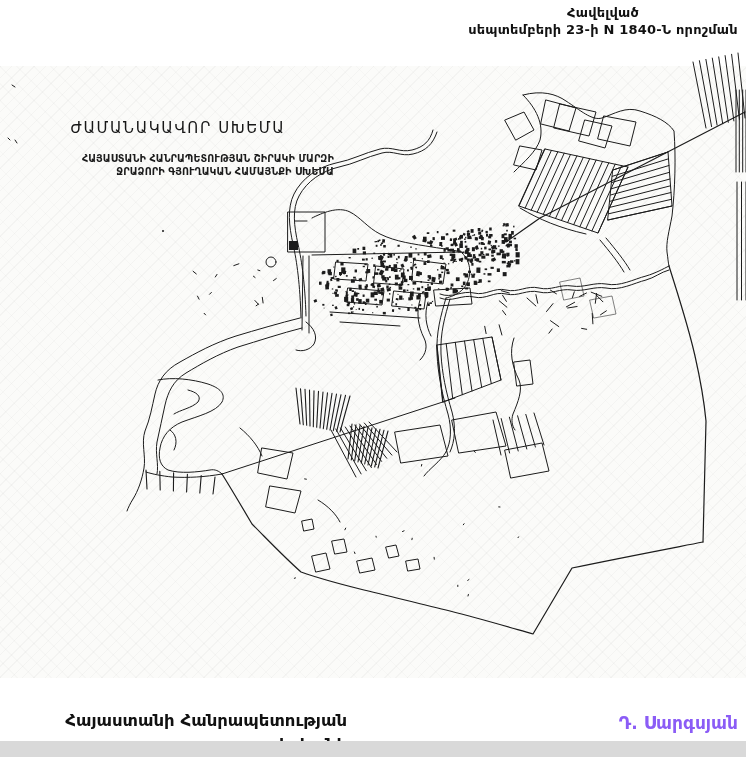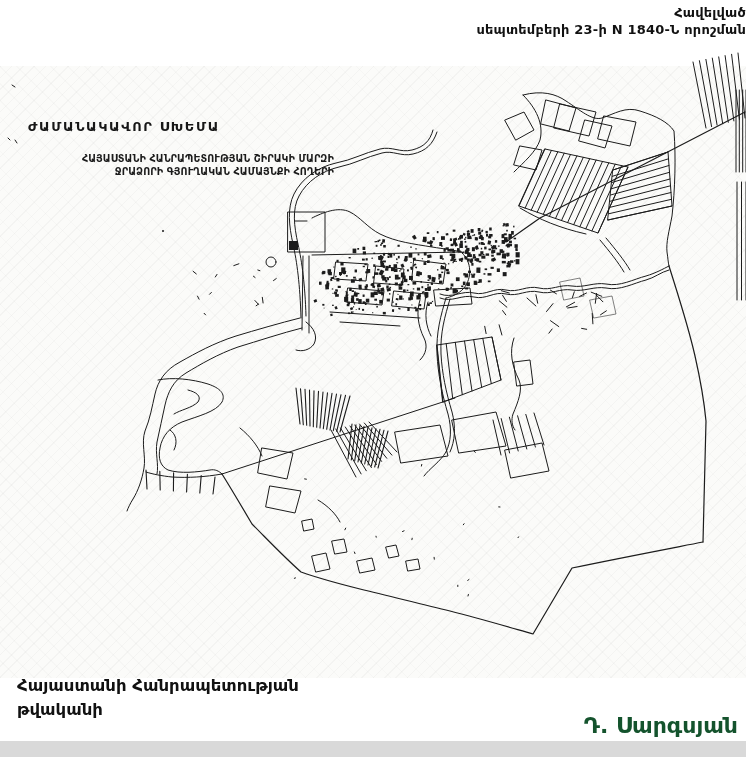--- a/index.html
+++ b/index.html
@@ -15,39 +15,39 @@
     background-image:
       repeating-linear-gradient(135deg, rgba(110,110,110,0.05) 0px, rgba(110,110,110,0.05) 1px, transparent 1px, transparent 8px),
       repeating-linear-gradient(45deg, rgba(110,110,110,0.03) 0px, rgba(110,110,110,0.03) 1px, transparent 1px, transparent 12px);
   }
   .scan-edge{
     position:absolute;left:0;top:741px;width:746px;height:16px;
     background:#d9d9d9;
   }
   .hdr{
     position:absolute;left:460px;top:4px;width:286px;
-    text-align:right;font-size:13px;font-weight:700;line-height:17px;
+    text-align:center;font-size:13px;font-weight:700;line-height:17px;
     letter-spacing:0.2px;color:#111;
   }
   .map-title{
     position:absolute;left:28px;top:119px;width:300px;
-    text-align:left;font-size:13px;font-weight:700;letter-spacing:1.6px;color:#171717;
+    text-align:center;font-size:15px;font-weight:400;letter-spacing:1.6px;color:#171717;
   }
   .map-subtitle{
     position:absolute;left:22px;top:152px;width:312px;
     text-align:right;font-size:9.6px;font-weight:700;line-height:13px;
     letter-spacing:0.1px;color:#1b1b1b;
   }
   .footer-left{
-    position:absolute;left:17px;top:674px;width:330px;
-    font-size:16.5px;font-weight:700;line-height:24px;color:#111;
+    position:absolute;left:17px;top:709px;width:330px;
+    font-size:16.5px;font-weight:700;line-height:24px;color:#111;text-align:right;
   }
   .signature{
     position:absolute;right:8px;top:713px;width:300px;
-    text-align:right;font-size:22px;font-weight:700;color:#14532d;
+    text-align:right;font-size:17px;font-weight:700;color:#8b5cf6;
   }
   svg.map{position:absolute;left:0;top:0;width:746px;height:757px;}
 </style>
 </head>
 <body>
 
 <div class="page">
 
   <div class="scan-region"></div>
 
@@ -645,21 +645,21 @@
 
   <div class="hdr">
     <div>Հավելված</div>
     <div>սեպտեմբերի 23-ի N 1840-Ն որոշման</div>
   </div>
 
   <div class="map-title">ԺԱՄԱՆԱԿԱՎՈՐ ՍԽԵՄԱ</div>
 
   <div class="map-subtitle">
     <div>ՀԱՅԱՍՏԱՆԻ ՀԱՆՐԱՊԵՏՈՒԹՅԱՆ ՇԻՐԱԿԻ ՄԱՐԶԻ</div>
-    <div>ՋՐԱՁՈՐԻ ԳՅՈՒՂԱԿԱՆ ՀԱՄԱՅՆՔԻ ՀՈՂԵՐԻ</div>
+    <div>ՋՐԱՁՈՐԻ ԳՅՈՒՂԱԿԱՆ ՀԱՄԱՅՆՔԻ ՍԽԵՄԱ</div>
   </div>
 
   <div class="footer-left">
     <div>Հայաստանի Հանրապետության</div>
     <div>թվականի</div>
   </div>
 
   <div class="signature">Դ. Սարգսյան</div>
 
   <div class="scan-edge"></div>

